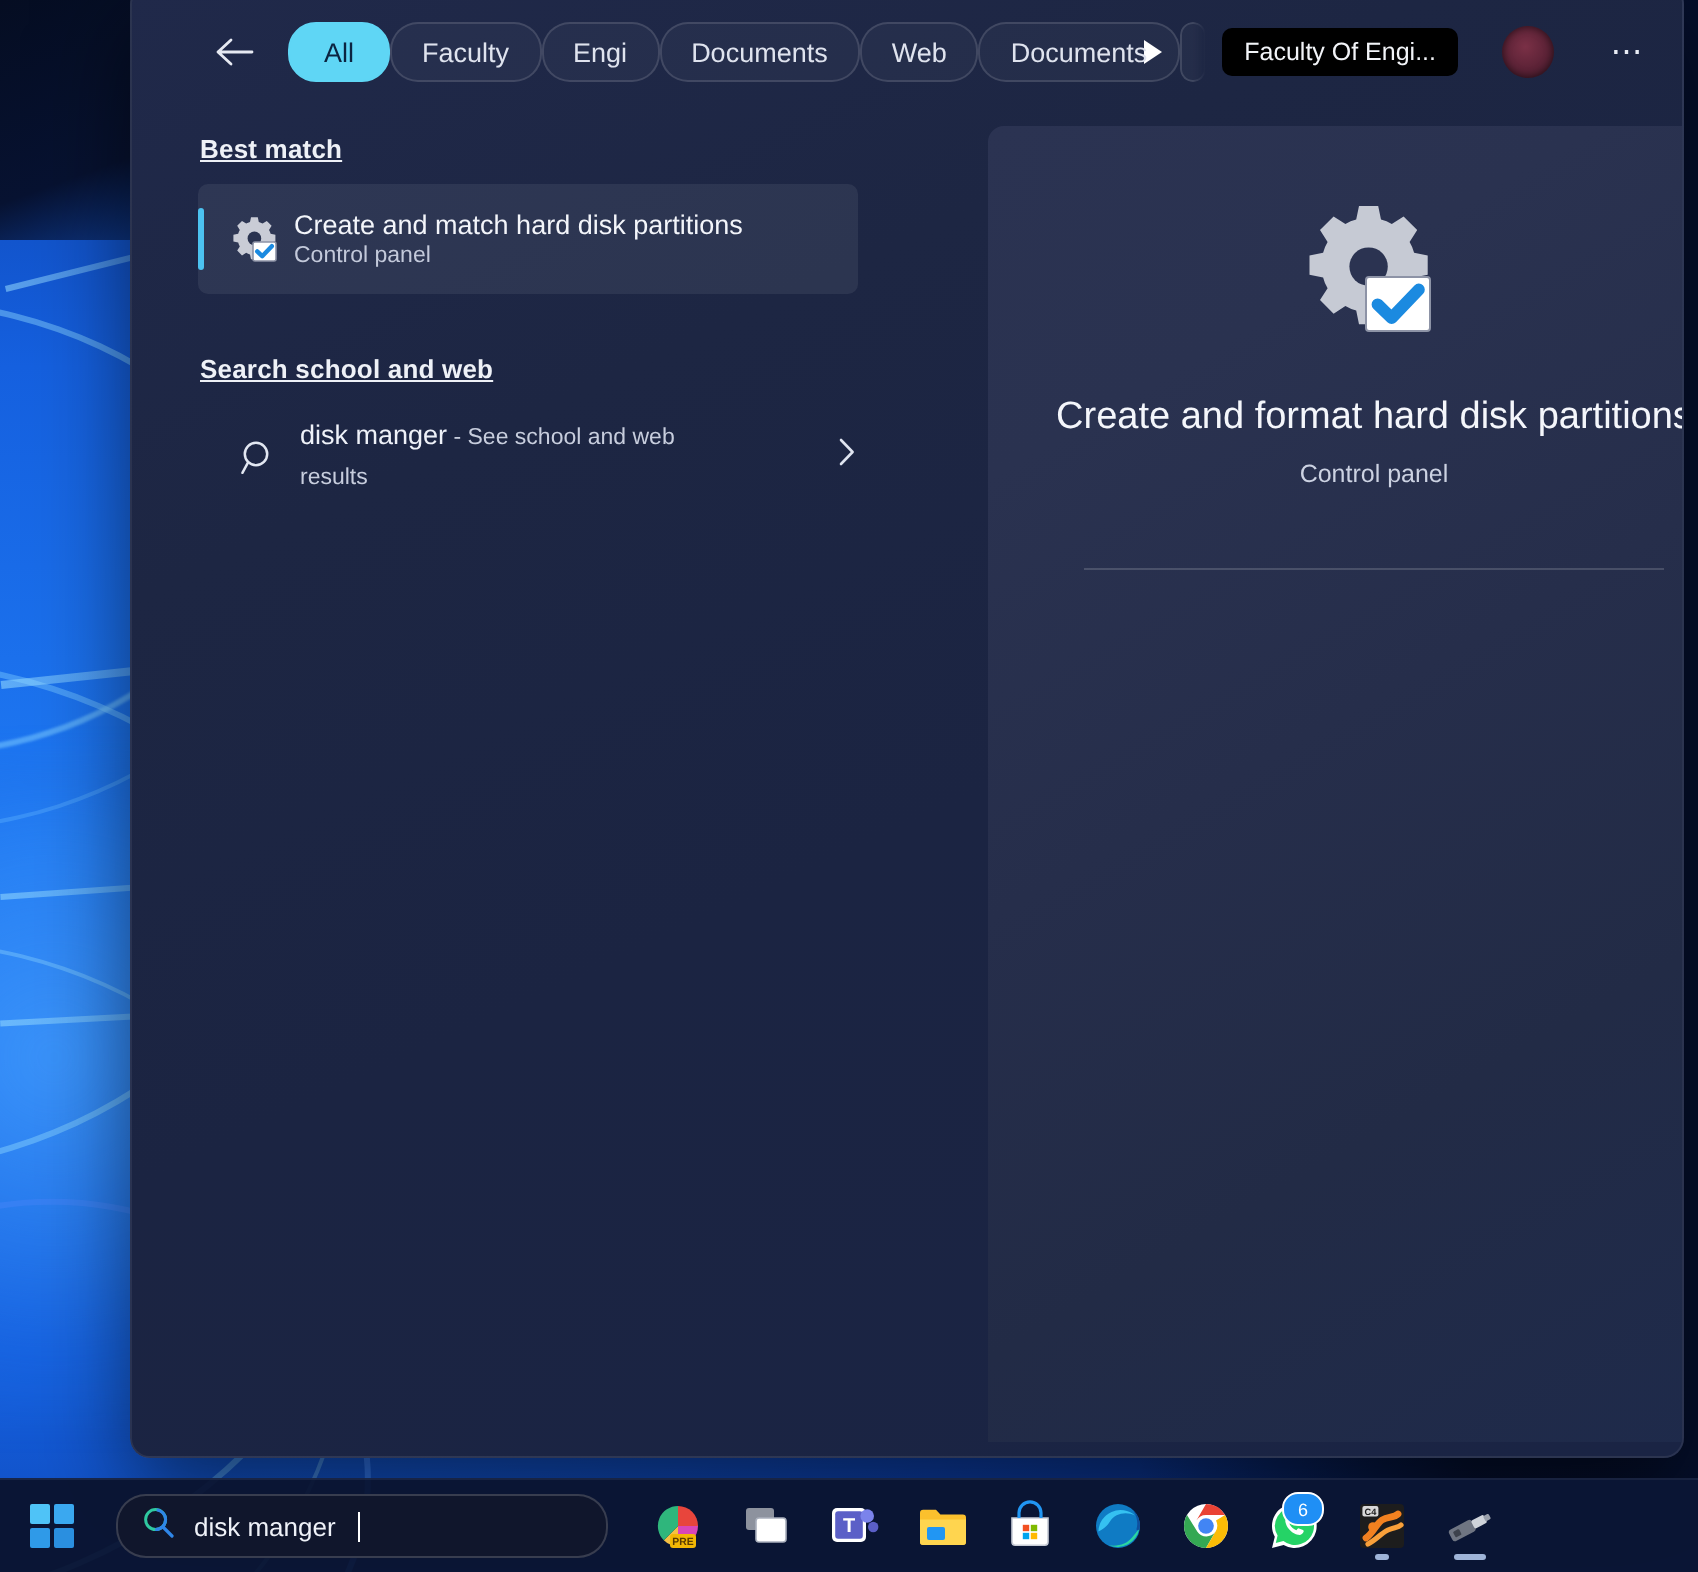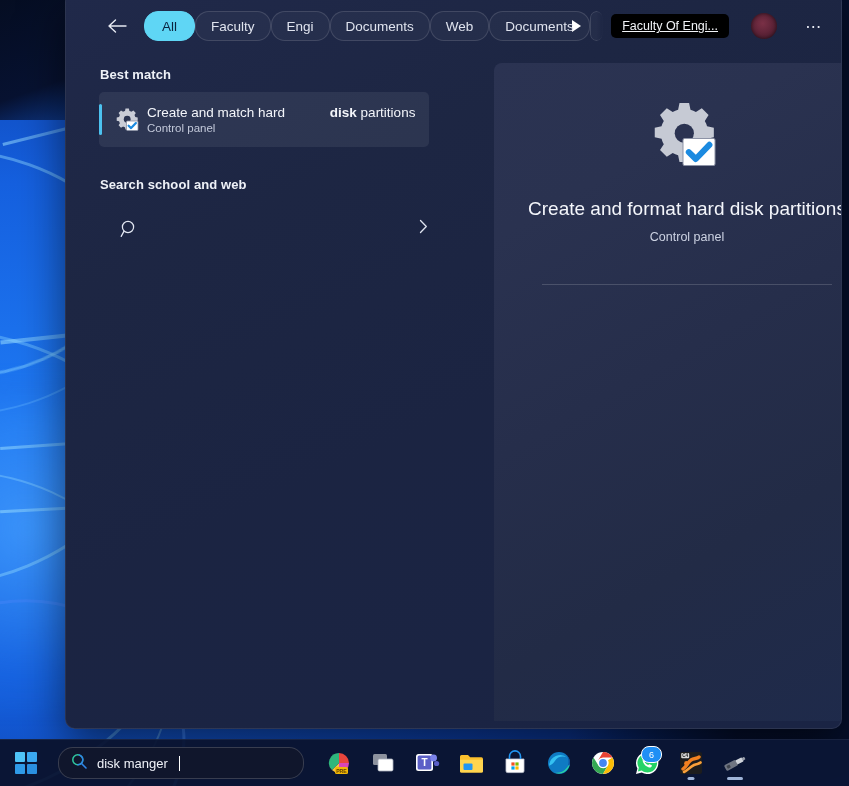--- a/index.html
+++ b/index.html
@@ -80,49 +80,49 @@
   #tabs-next{
     width:26px;height:26px;display:flex;align-items:center;justify-content:center;
     cursor:pointer;flex:0 0 auto;margin-left:3px;
   }
   #tabs-next .tri{
     width:0;height:0;border-left:9px solid #ffffff;
     border-top:6px solid transparent;border-bottom:6px solid transparent;
   }
   #account-tooltip{
     margin-left:14px;background:#000000;color:#f2f4f8;font-size:12.5px;
-    padding:5px 11px;border-radius:5px;white-space:nowrap;flex:0 0 auto;text-decoration:underline;
+    padding:5px 11px;border-radius:5px;white-space:nowrap;flex:0 0 auto;
   }
   #avatar{
     width:26px;height:26px;border-radius:50%;margin-left:14px;flex:0 0 auto;cursor:pointer;
     background:radial-gradient(circle at 45% 40%, #7a3046 0%, #5b2236 55%, #3b1828 100%);
     box-shadow:inset 0 0 4px rgba(0,0,0,.6);
   }
   #more-button{
     margin-left:16px;width:26px;height:26px;display:flex;align-items:center;justify-content:center;
     color:#e9ecf5;letter-spacing:1.6px;font-size:16px;cursor:pointer;flex:0 0 auto;
   }
 
   
   #results-col{position:absolute;left:0;top:66px;width:428px;bottom:0;padding:0 0 0 34px;}
   .section-head{
-    font-size:13px;font-weight:bold;color:#eef1f7;margin:8px 0 10px 0;letter-spacing:.1px;
+    font-size:13px;font-weight:bold;color:#eef1f7;margin:8px 0 10px 0;letter-spacing:.1px;text-decoration:underline;
   }
   #best-match-row{
     position:relative;width:330px;height:55px;border-radius:5px;
     background:rgba(255,255,255,.07);display:flex;align-items:center;cursor:pointer;
     margin-left:-1px;
   }
   #best-match-accent{
     position:absolute;left:0;top:12px;width:3px;height:31px;border-radius:2px;background:#4cc2f0;
   }
   #bm-icon{width:34px;margin-left:12px;display:flex;align-items:center;justify-content:center;flex:0 0 auto;}
   .bm-text{display:flex;flex-direction:column;gap:2px;margin-left:2px;}
   #bm-title{font-size:13.5px;color:#f3f5fa;}
-  #bm-title b{font-weight:bold;margin-left:41px;}
+  #bm-title b{font-weight:normal;}
   #bm-sub{font-size:11.5px;color:#c3c9da;}
 
   #web-section{margin-top:30px;}
   #web-row{
     position:relative;width:330px;min-height:52px;border-radius:5px;
     display:flex;align-items:center;cursor:pointer;margin-top:10px;
   }
   #web-icon{width:34px;margin-left:12px;flex:0 0 auto;display:flex;align-items:center;justify-content:center;}
   #web-text{font-size:13.5px;color:#eef1f8;line-height:1.45;max-width:218px;margin-left:4px;}
   #web-text .sub{font-size:11.5px;color:#c7cddd;}
@@ -249,20 +249,23 @@
     <div id="web-section">
       <div class="section-head">Search school and web</div>
 
       <div id="web-row">
         <div id="web-icon">
           <svg width="19" height="19" viewBox="0 0 19 19" aria-hidden="true">
             <circle cx="8" cy="8" r="5.6" fill="none" stroke="#e2e7f2" stroke-width="1.25"></circle>
             <path d="M3.9 12.4 L1.2 17.4" fill="none" stroke="#e2e7f2" stroke-width="1.25" stroke-linecap="round"></path>
           </svg>
         </div>
+        <div id="web-text">
+          <span>disk manger</span><span class="sub"> - See school and web results</span>
+        </div>
         <div id="web-chevron">
           <svg width="9" height="15" viewBox="0 0 9 15" aria-hidden="true">
             <path d="M1.5 1.5 L7.3 7.5 L1.5 13.5" fill="none" stroke="#dfe4f0" stroke-width="1.3" stroke-linecap="round" stroke-linejoin="round"></path>
           </svg>
         </div>
       </div>
     </div>
   </div>
 
   <div id="detail-card">

